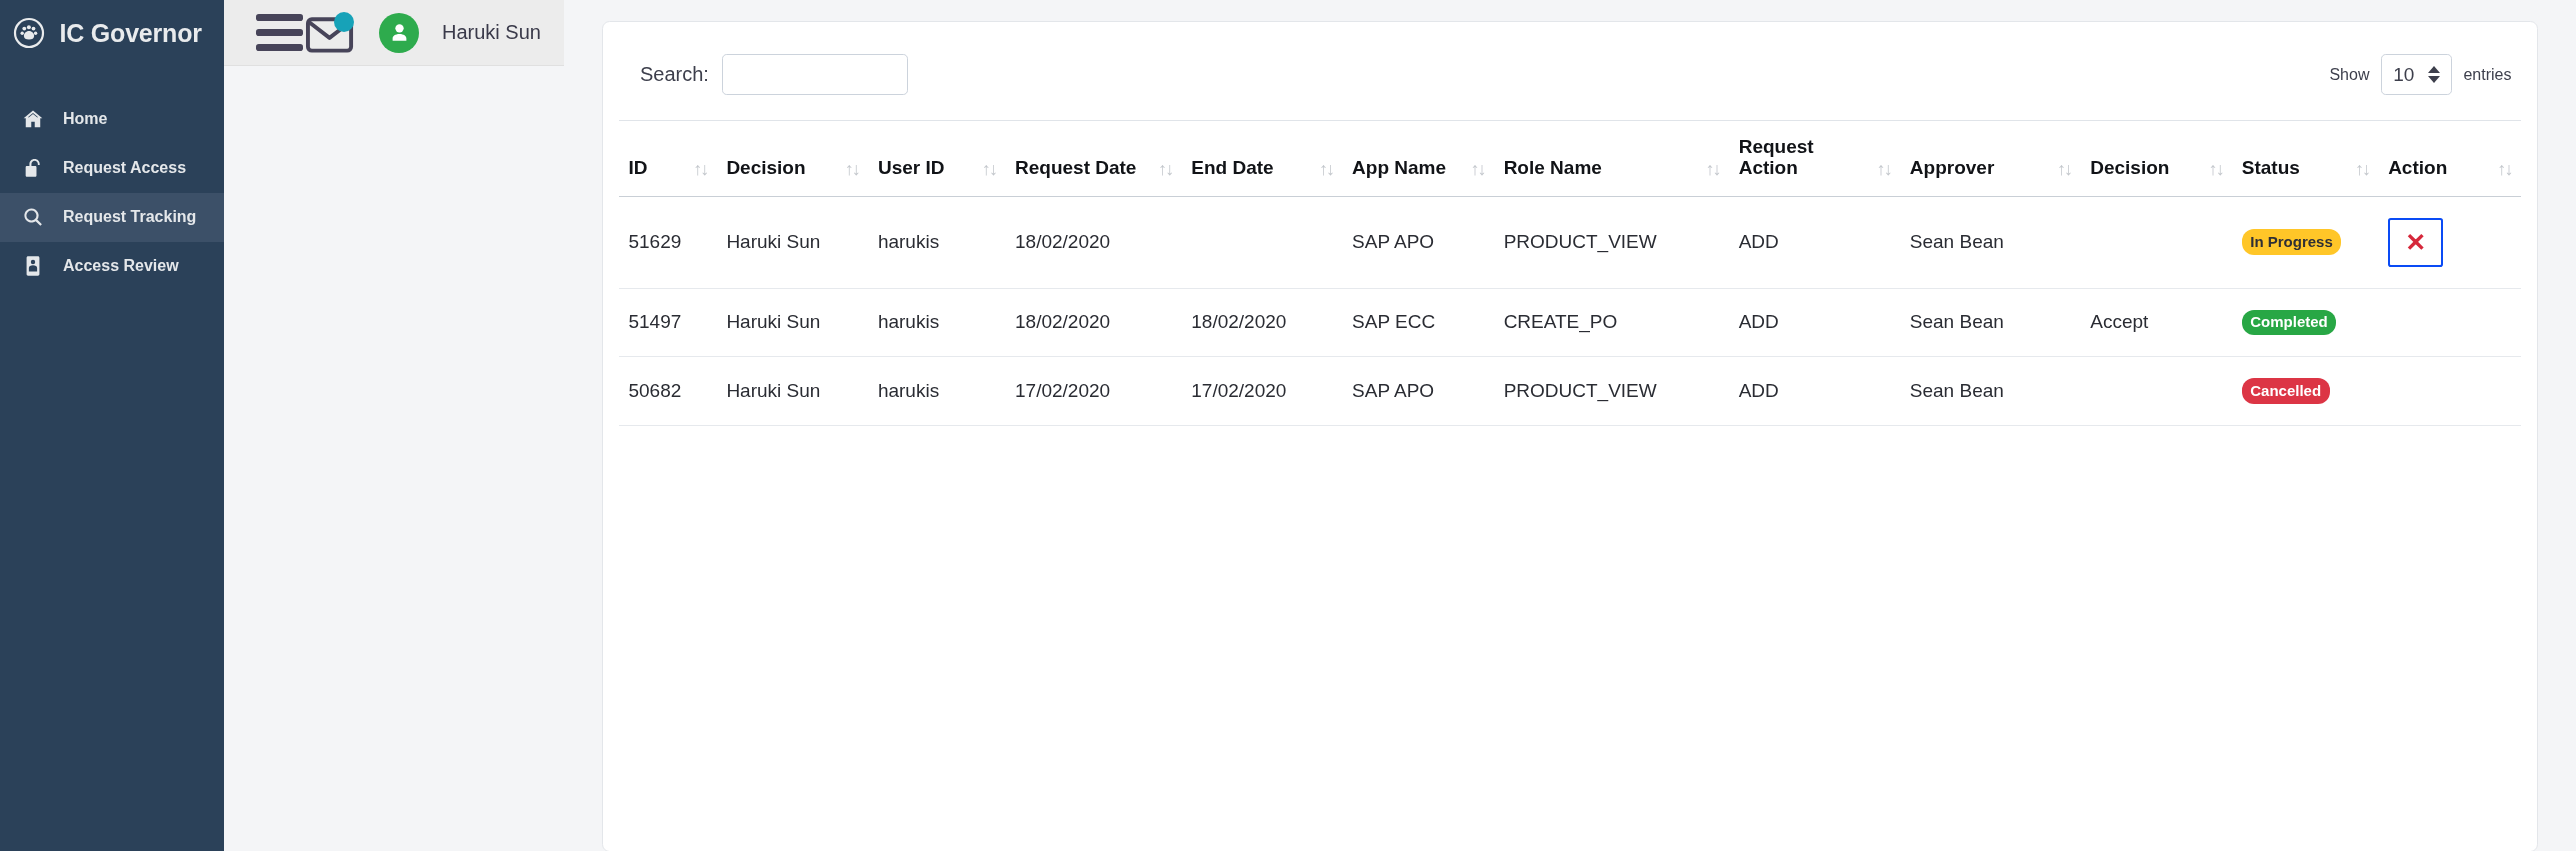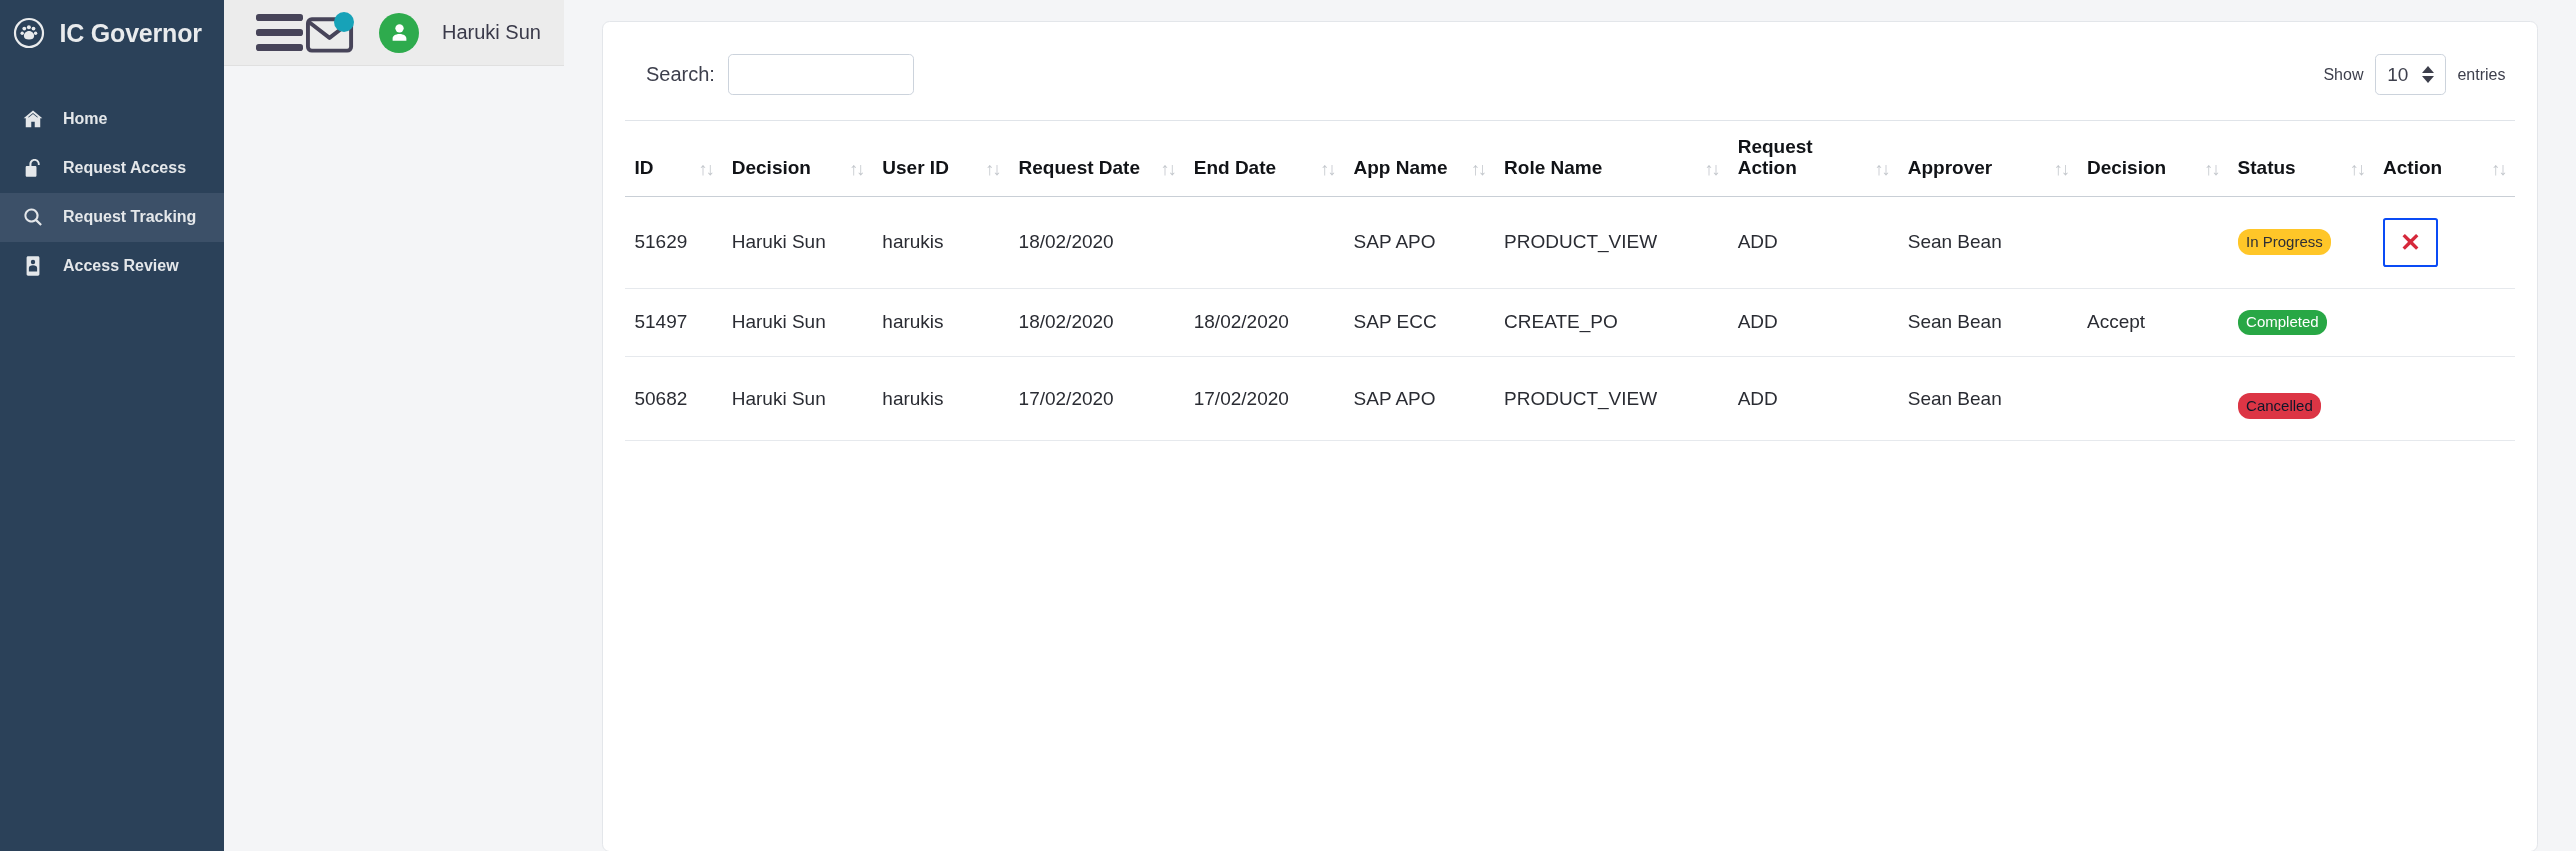--- a/index.html
+++ b/index.html
@@ -82,21 +82,21 @@
     white-space: nowrap; cursor: pointer;
   }
 
   
   .content { flex: 1; padding: 21px 38px 0 38px; overflow: hidden; }
   .card {
     background: #ffffff;
     border: 0.9px solid #e3e6ea;
     border-radius: 7.6px;
     height: 100%;
-    padding: 0 22px;
+    padding: 0 16px;
   }
   .card-toolbar {
     display: flex; align-items: center;
     padding: 32px 0 25px 0;
   }
   .search-group { display: flex; align-items: center; gap: 13.3px; margin-left: 21px; }
   .search-label { font-size: 20px; color: #3d3f4c; }
   .search-input {
     width: 186px; height: 41px;
     border: 0.9px solid #ccd3dc; border-radius: 4.7px;
@@ -139,26 +139,26 @@
   table.dt tbody td {
     border-bottom: 0.9px solid #e6e9ed;
     padding: 21px 9.5px;
     font-size: 19px; color: #2a2c33; font-weight: 400;
     vertical-align: middle; white-space: nowrap;
   }
   tbody tr:first-child td { border-top: none; }
 
   .badge {
     display: inline-block; border-radius: 12px;
-    padding: 4.7px 8.5px; font-size: 15px; font-weight: 400;
+    padding: 4.7px 8.5px; font-size: 15px; font-weight: 700;
     line-height: 1.1; white-space: nowrap;
   }
   .badge-warning { background: #ffc628; color: #2f2f35; }
   .badge-success { background: #28a745; color: #ffffff; }
-  .badge-danger  { background: #dc3545; color: #0f172a; margin-top: 15px; }
+  .badge-danger  { background: #dc3545; color: #ffffff; }
 
   .btn-action {
     width: 55px; height: 49px;
     background: #ffffff;
     border: 2.8px solid #0a4bf5;
     border-radius: 2.8px;
     display: inline-flex; align-items: center; justify-content: center;
     cursor: pointer;
   }
   .btn-action .x { color: #d6283b; font-size: 25px; font-weight: 700; line-height: 1; }

